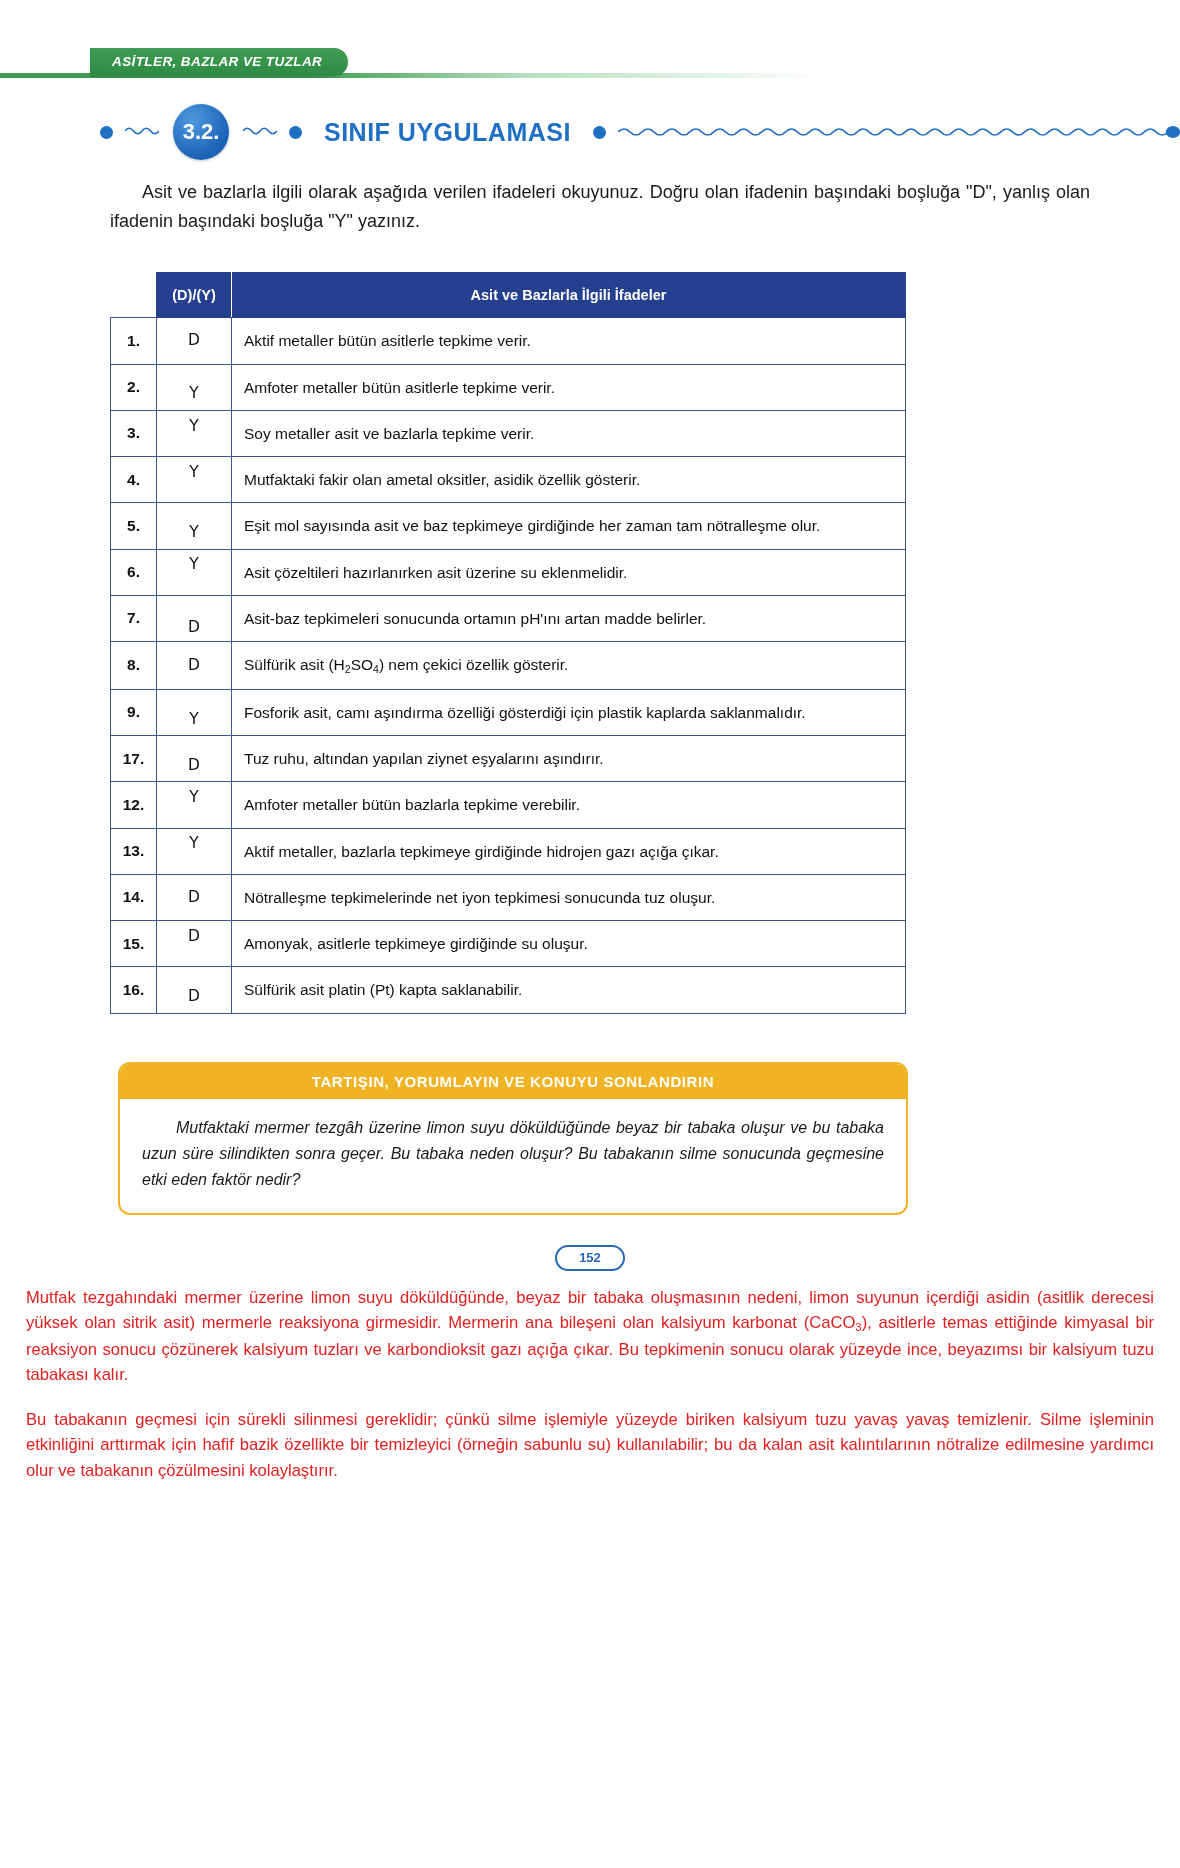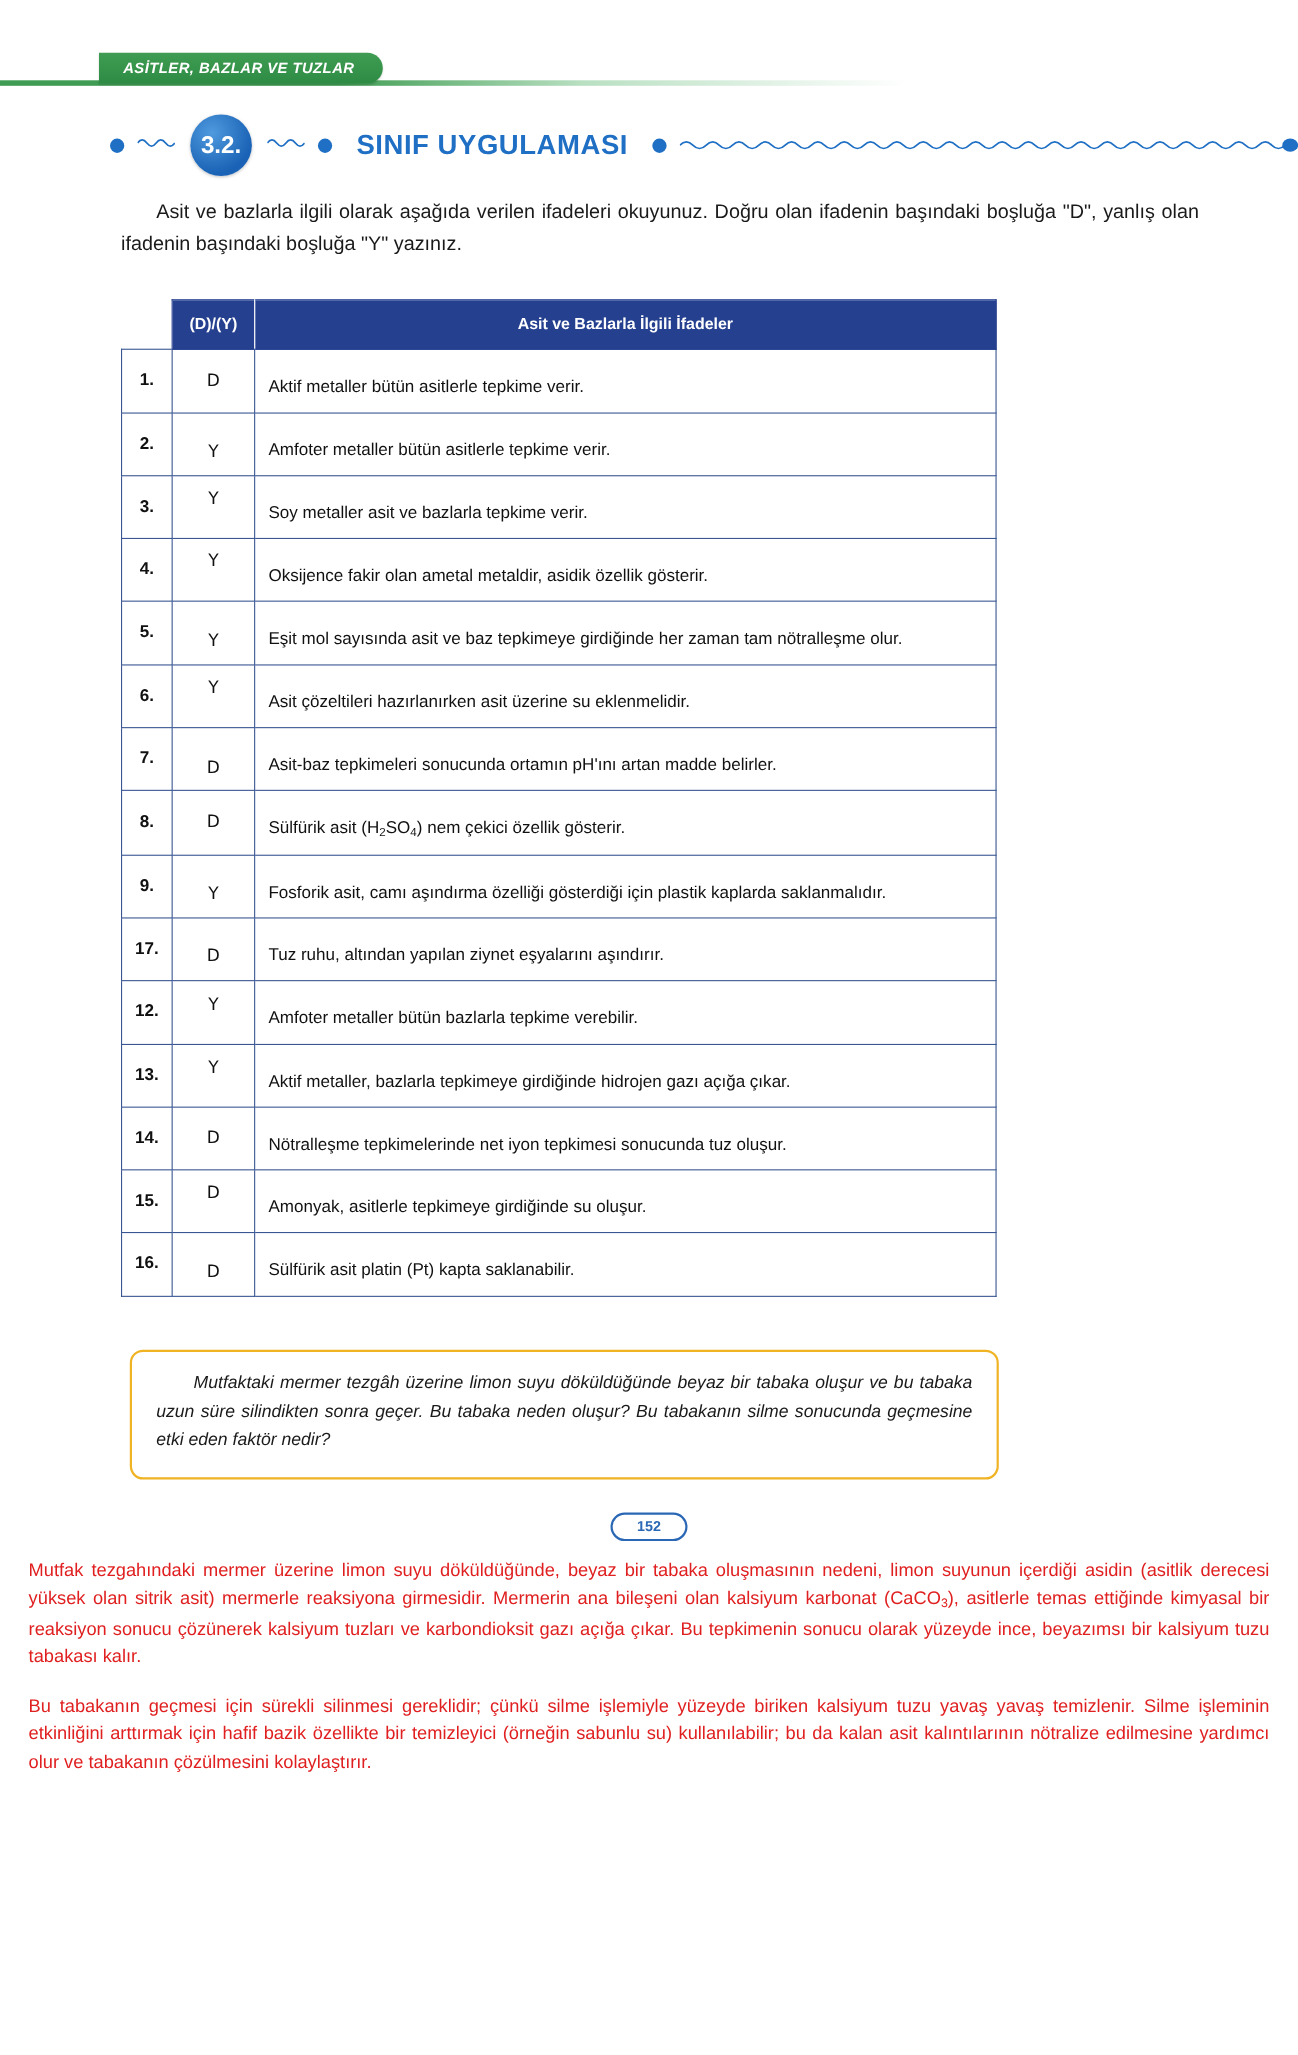--- a/index.html
+++ b/index.html
@@ -110,21 +110,21 @@
   td.dy {
     text-align:center;
     color:#e02020;
     font-size:16.5px;
     font-family:"DejaVu Sans", sans-serif;
     padding:12px 2px;
     line-height:1;
   }
   td.dy span { display:inline-block; }
   td.txt {
-    padding:22px 14px 11px 12px;
+    padding:11px 14px 11px 12px;
     line-height:1.5;
     text-align:justify;
   }
   sub { font-size:.68em; vertical-align:-.28em; }
 
   
   .j-up   { transform:translateY(-7px); }
   .j-dn   { transform:translateY(7px); }
   .j-dn2  { transform:translateY(9px); }
   .j-0    { transform:translateY(0); }
@@ -239,21 +239,21 @@
           <td class="txt">Amfoter metaller bütün asitlerle tepkime verir.</td>
         </tr>
         <tr>
           <td class="no">3.</td>
           <td class="dy"><span class="j-up">Y</span></td>
           <td class="txt">Soy metaller asit ve bazlarla tepkime verir.</td>
         </tr>
         <tr>
           <td class="no">4.</td>
           <td class="dy"><span class="j-up">Y</span></td>
-          <td class="txt">Oksijence fakir olan ametal metaldir, asidik özellik gösterir.</td>
+          <td class="txt">Mutfaktaki fakir olan ametal oksitler, asidik özellik gösterir.</td>
         </tr>
         <tr>
           <td class="no">5.</td>
           <td class="dy"><span class="j-dn">Y</span></td>
           <td class="txt">Eşit mol sayısında asit ve baz tepkimeye girdiğinde her zaman tam nötralleşme olur.</td>
         </tr>
         <tr>
           <td class="no">6.</td>
           <td class="dy"><span class="j-up">Y</span></td>
           <td class="txt">Asit çözeltileri hazırlanırken asit üzerine su eklenmelidir.</td>
@@ -301,20 +301,21 @@
         <tr>
           <td class="no">16.</td>
           <td class="dy"><span class="j-dn">D</span></td>
           <td class="txt">Sülfürik asit platin (Pt) kapta saklanabilir.</td>
         </tr>
       </tbody>
   </table>
 </div>
 
 <div class="disc">
+  <div class="disc-head">TARTIŞIN, YORUMLAYIN VE KONUYU SONLANDIRIN</div>
   <div class="disc-body">Mutfaktaki mermer tezgâh üzerine limon suyu döküldüğünde beyaz bir tabaka oluşur ve bu tabaka uzun süre silindikten sonra geçer. Bu tabaka neden oluşur? Bu tabakanın silme sonucunda geçmesine etki eden faktör nedir?</div>
 </div>
 
 <div class="pageno-wrap">
   <div class="pageno">152</div>
 </div>
 
 <div class="answer">
   <p id="ap1">Mutfak tezgahındaki mermer üzerine limon suyu döküldüğünde, beyaz bir tabaka oluşmasının nedeni, limon suyunun içerdiği asidin (asitlik derecesi yüksek olan sitrik asit) mermerle reaksiyona girmesidir. Mermerin ana bileşeni olan kalsiyum karbonat (CaCO<sub>3</sub>), asitlerle temas ettiğinde kimyasal bir reaksiyon sonucu çözünerek kalsiyum tuzları ve karbondioksit gazı açığa çıkar. Bu tepkimenin sonucu olarak yüzeyde ince, beyazımsı bir kalsiyum tuzu tabakası kalır.</p>
   <p>Bu tabakanın geçmesi için sürekli silinmesi gereklidir; çünkü silme işlemiyle yüzeyde biriken kalsiyum tuzu yavaş yavaş temizlenir. Silme işleminin etkinliğini arttırmak için hafif bazik özellikte bir temizleyici (örneğin sabunlu su) kullanılabilir; bu da kalan asit kalıntılarının nötralize edilmesine yardımcı olur ve tabakanın çözülmesini kolaylaştırır.</p>

